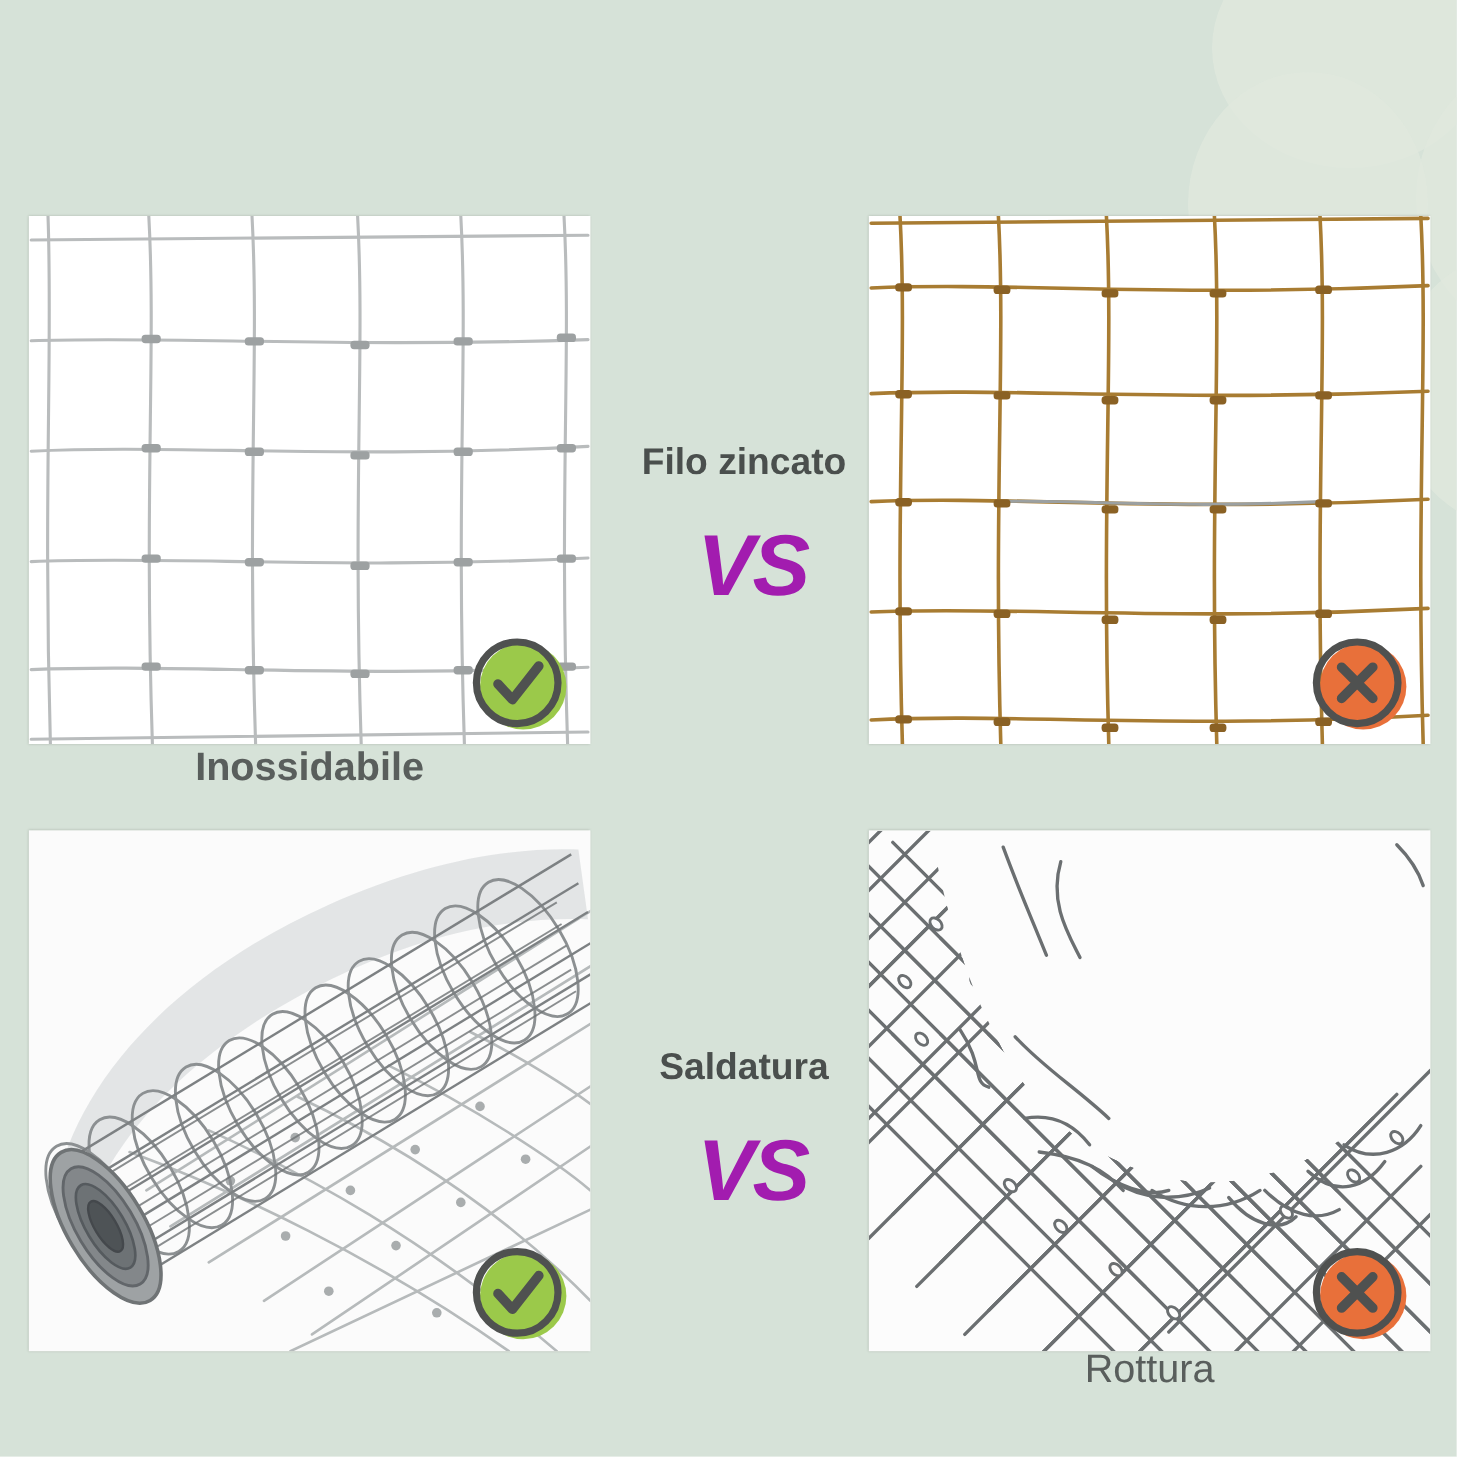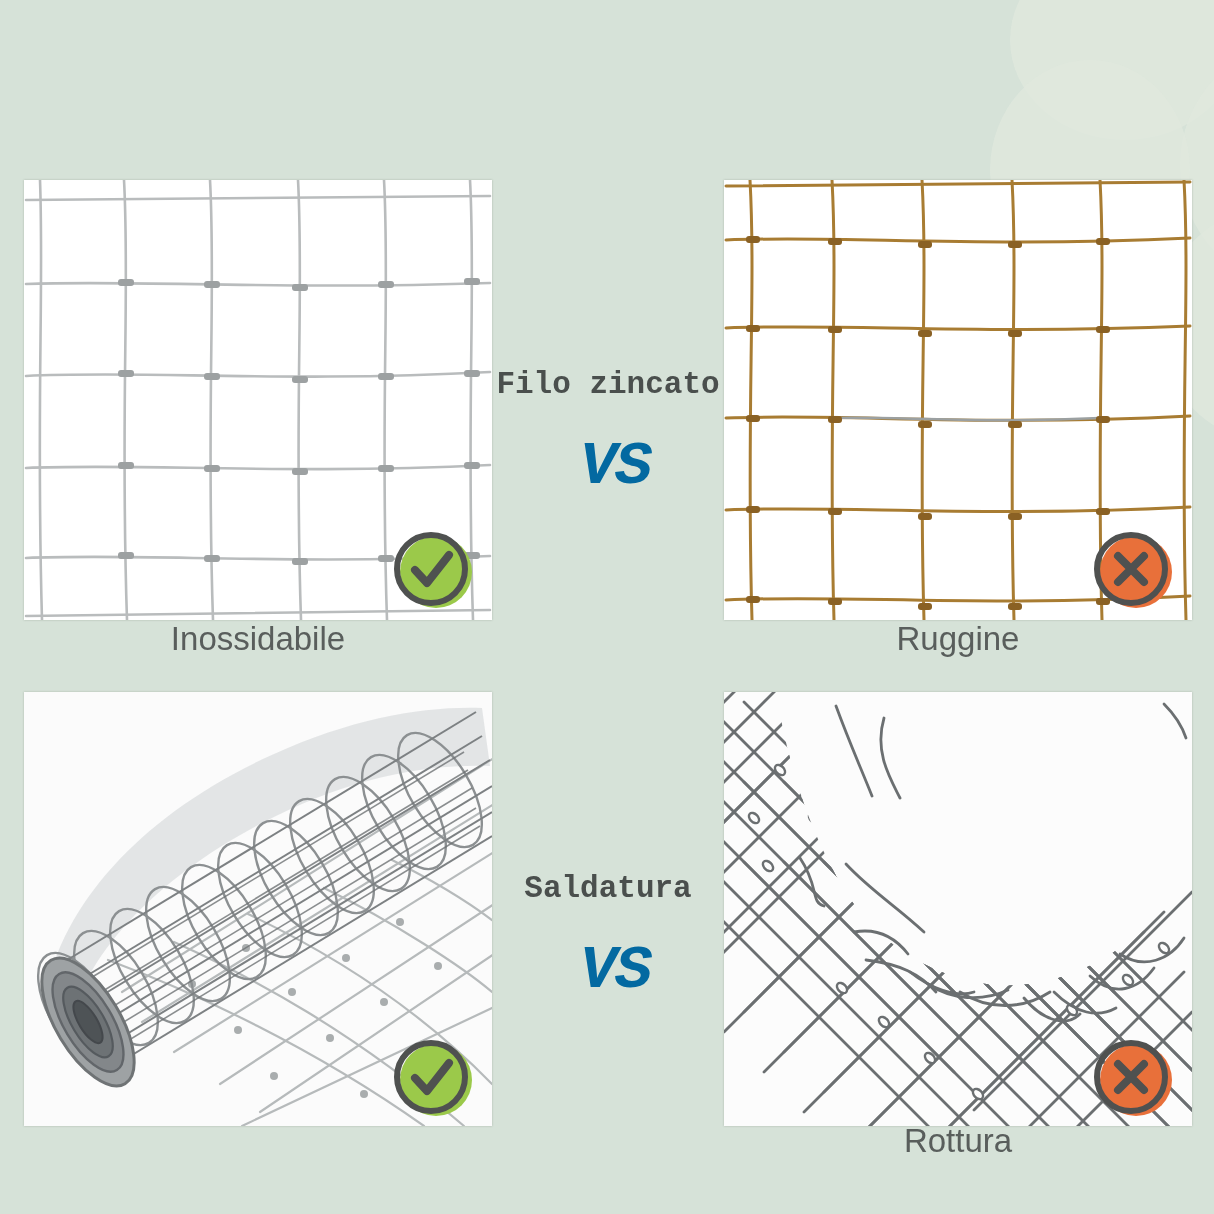--- a/index.html
+++ b/index.html
@@ -70,49 +70,48 @@
   .badge-br { left: 1090px; top: 1036px; }
 
   
   .caption {
     position: absolute;
     font-size: 33px;
     color: #595e5c;
     text-align: center;
     white-space: nowrap;
   }
-  .cap-tl { left: 24px;  top: 620px;  width: 468px; }
+  .cap-tl { left: 24px;  top: 620px;  width: 468px; font-weight: bold; }
   .cap-tr { left: 724px; top: 620px;  width: 468px; }
   .cap-bl { left: 24px;  top: 1138px; width: 468px; }
   .cap-br { left: 724px; top: 1122px; width: 468px; }
 
   
   .center-col {
     position: absolute;
     left: 492px;
-    width: 232px;
+    width: 256px;
     text-align: center;
-    font-family: Liberation Mono, monospace;
   }
   .col-top    { top: 368px; }
   .col-bottom { top: 872px; }
 
   .center-label {
     font-size: 31px;
     font-weight: bold;
     color: #4a4f4d;
     white-space: nowrap;
     line-height: 1.1;
   }
   .vs {
     margin-top: 34px;
-    font-size: 62px;
+    font-size: 72px;
     font-weight: bold;
     font-style: italic;
-    color: #0369a1;
+    color: #a21caf;
     letter-spacing: -2px;
     line-height: 1;
     margin-left: 14px;
   }
 </style>
 </head>
 <body>
 
 <div class="canvas">
 
@@ -225,21 +224,20 @@
   </div>
 
   <div class="badge badge-tr">
     <svg viewBox="0 0 86 86">
       <circle cx="46" cy="44" r="36" fill="#e8703a"></circle>
       <circle cx="41" cy="41" r="34" fill="none" stroke="#4f5150" stroke-width="6"></circle>
       <path d="M28,28 L54,54 M54,28 L28,54" fill="none" stroke="#4f5150" stroke-width="8" stroke-linecap="round"></path>
     </svg>
   </div>
 
-  <div class="caption cap-tr">Ruggine</div>
 
   <div class="panel panel-bl">
     <svg viewBox="0 0 468 434" preserveAspectRatio="none">
       <rect x="0" y="0" width="468" height="434" fill="#fbfbfb"></rect>
 
       <g stroke="#b6babb" stroke-width="2.2" fill="none" stroke-linecap="round">
         <path d="M196,392 L470,212"></path>
         <path d="M236,420 L470,262"></path>
         <path d="M150,360 L470,160"></path>
         <path d="M118,330 L470,112"></path>

